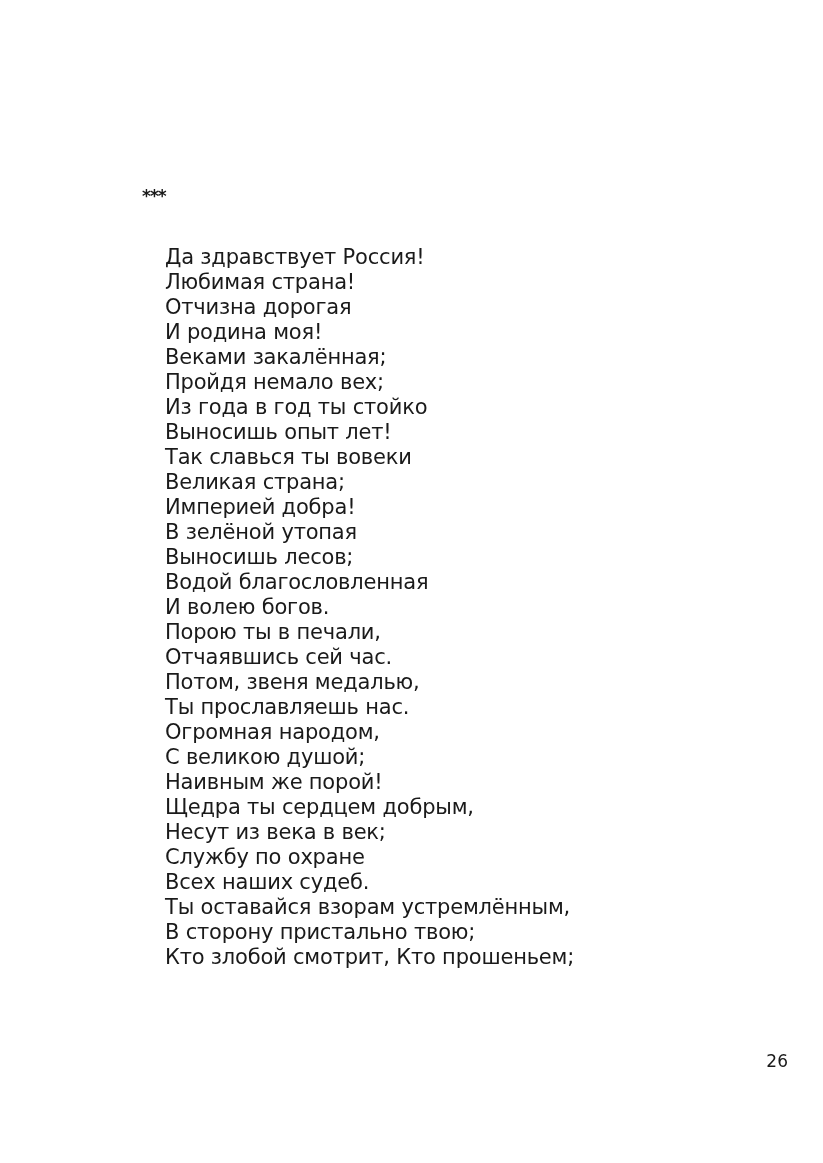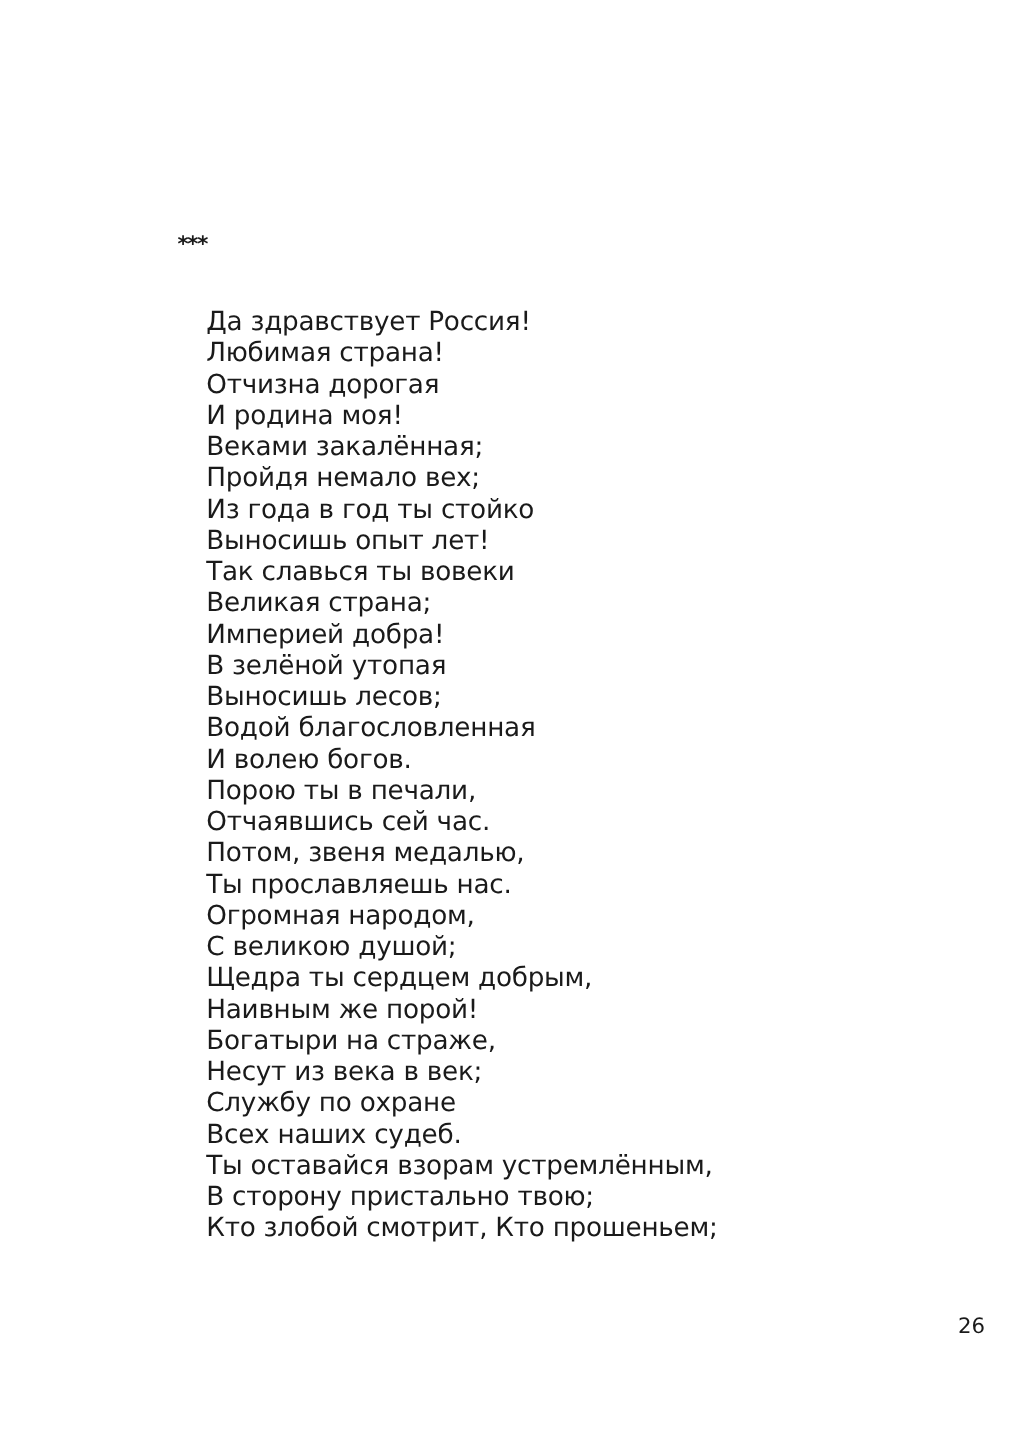--- a/index.html
+++ b/index.html
@@ -77,23 +77,22 @@
     <li>В зелёной утопая</li>
     <li>Выносишь лесов;</li>
     <li>Водой благословленная</li>
     <li>И волею богов.</li>
     <li>Порою ты в печали,</li>
     <li>Отчаявшись сей час.</li>
     <li>Потом, звеня медалью,</li>
     <li>Ты прославляешь нас.</li>
     <li>Огромная народом,</li>
     <li>С великою душой;</li>
+    <li>Наивным же порой!</li>
     <li>Щедра ты сердцем добрым,</li>
-    <li>Наивным же порой!</li>
-    <li>Богатыри на страже,</li>
     <li>Несут из века в век;</li>
     <li>Службу по охране</li>
     <li>Всех наших судеб.</li>
     <li>Ты оставайся взорам устремлённым,</li>
     <li>В сторону пристально твою;</li>
     <li>Кто злобой смотрит, Кто прошеньем;</li>
   </ul>
 
   <div class="page-number">26</div>
 </div>

